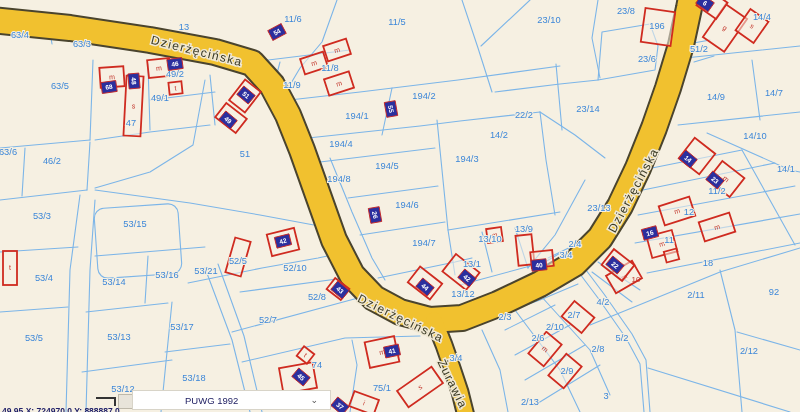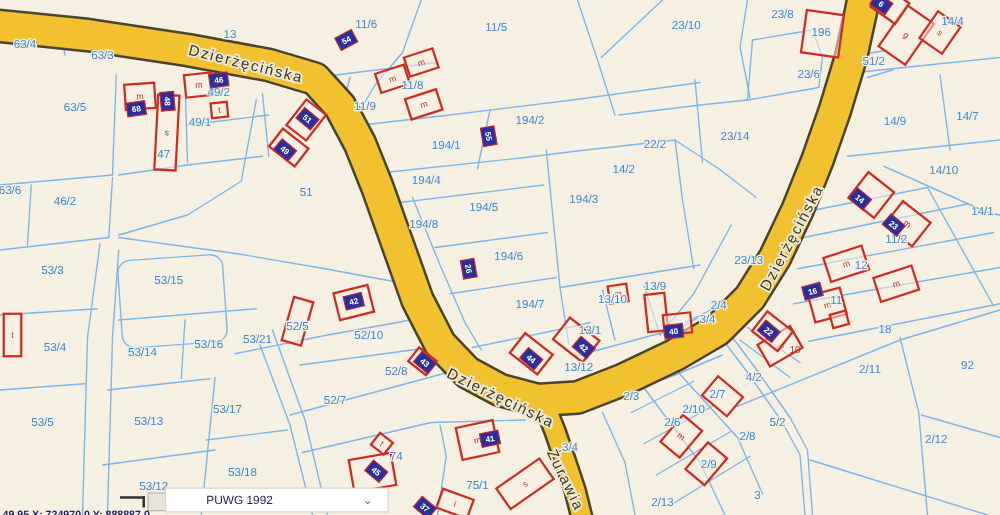--- a/index.html
+++ b/index.html
@@ -17,21 +17,21 @@
         stroke:#f6f0e2;stroke-width:2px;}
   .rlbl{fill:#c2342a;font:8px "Liberation Sans",sans-serif;}
   .street{fill:#3a3a24;font:12px "Liberation Sans",sans-serif;letter-spacing:1.5px;
           text-anchor:middle;paint-order:stroke;stroke:#f0e8d4;stroke-width:3px;}
   
   .scale-mark{position:absolute;left:96px;top:397px;width:18px;height:7px;
               border-top:2px solid #333;border-right:2px solid #333;}
   .mini-box{position:absolute;left:118px;top:394px;width:13px;height:13px;
             background:#e8e4da;border:1px solid #bdb8aa;}
   .crs-box{position:absolute;left:133px;top:391px;width:177px;height:18px;background:#ffffff;
-           display:flex;align-items:center;box-shadow:0 0 0 1px #d8d4c8;cursor:pointer;}
+           display:flex;align-items:center;box-shadow:0 0 0 1px #d8d4c8;cursor:pointer;padding-left:20px;}
   .crs-label{color:#1c1c60;font:9.5px "Liberation Sans",sans-serif;margin-left:32px;flex:1;}
   .crs-chevron{color:#555;font:9px "Liberation Sans",sans-serif;margin-right:12px;}
   .coords{position:absolute;left:2px;top:406px;color:#22226a;white-space:nowrap;
           font:bold 8.5px "Liberation Sans",sans-serif;}
 </style>
 </head>
 <body>
 
 <div id="stage">
   <svg id="map-svg" width="800" height="412" viewBox="0 0 800 412">

